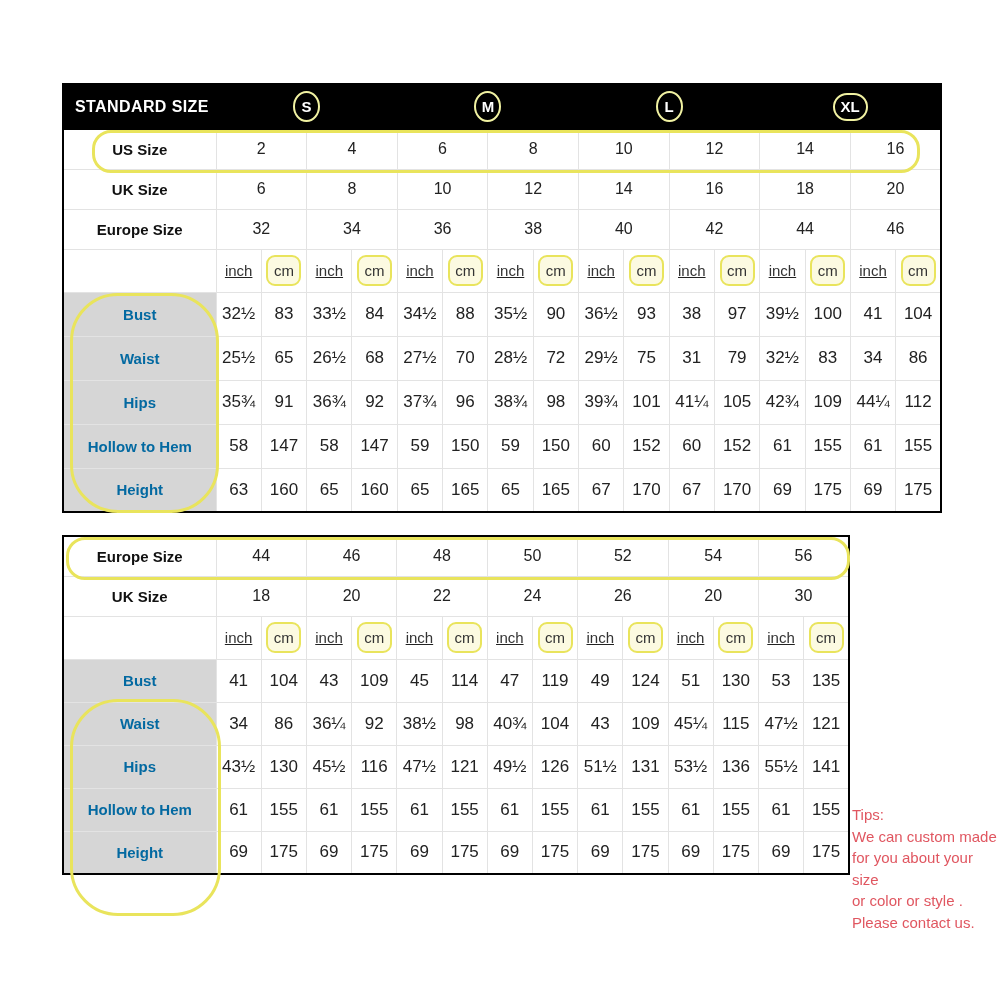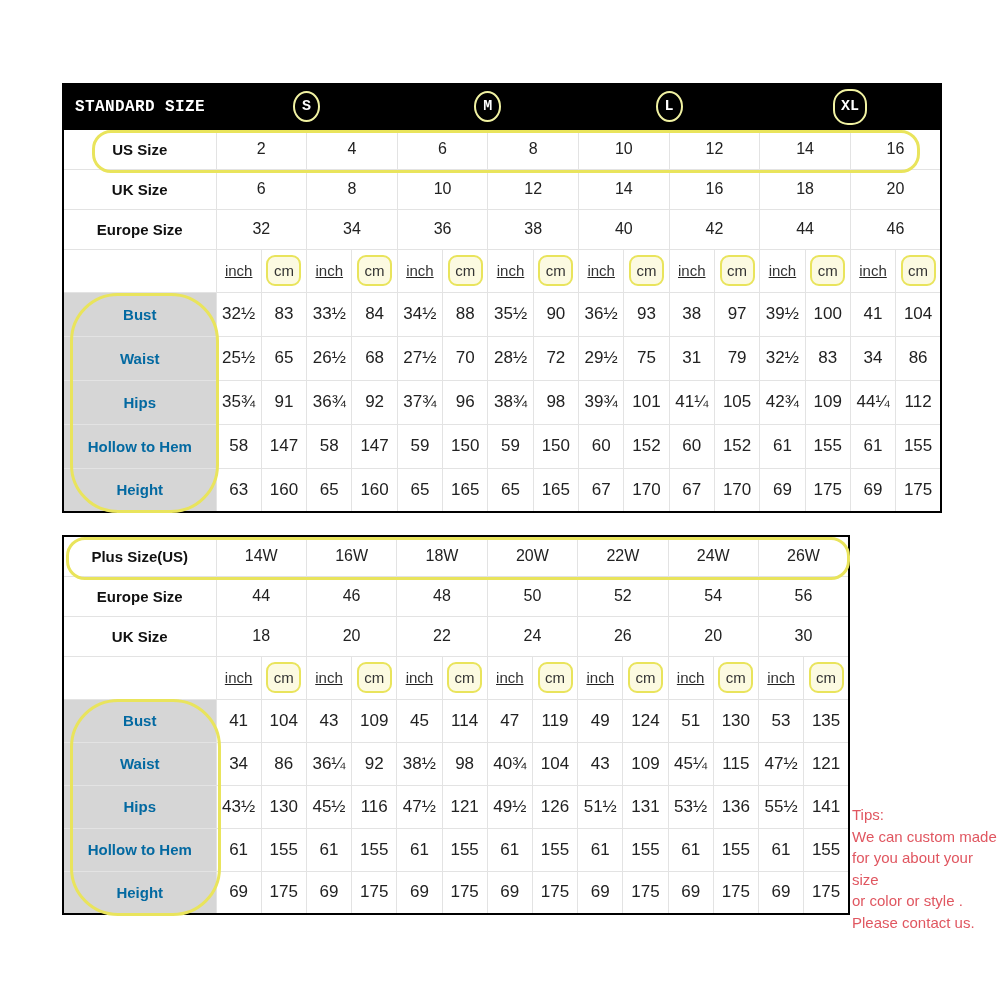--- a/index.html
+++ b/index.html
@@ -28,34 +28,34 @@
   .size-table td, .size-table th {
     border: 1px solid var(--grid-line);
     text-align: center;
     vertical-align: middle;
     padding: 0;
     font-weight: normal;
     overflow: hidden;
     white-space: nowrap;
   }
 
-  tr.hdr { height: 45px; background: var(--header-bg); font-family: Liberation Mono, monospace; }
+  tr.hdr { height: 45px; background: var(--header-bg); }
   tr.hdr th, tr.hdr td { border-color: #000; background: var(--header-bg); }
   tr.hdr th.title {
     color: #fff; text-align: left; padding-left: 11px;
     font-size: 16px; font-weight: bold; letter-spacing: 0.4px;
   }
   .size-circle {
     display: inline-flex; align-items: center; justify-content: center;
     min-width: 27px; height: 31px; padding: 0 4px; box-sizing: border-box;
     border: 2px solid var(--annotation-yellow-bright);
     border-radius: 50%;
     color: #fff; font-weight: bold; font-size: 15px;
   }
-  .size-circle.wide { height: 36px; border-radius: 15px; padding: 8px 6px; }
+  .size-circle.wide { height: 28px; border-radius: 15px; padding: 8px 6px; }
 
   tr.size-row { height: 40px; padding-left: 36px; }
   th.row-label { font-weight: bold; font-size: 15px; color: #111; }
   td.val { font-size: 16px; color: var(--text); }
 
   tr.unit-row { height: 43px; text-decoration: underline; }
   td.unit, th.unit-blank { font-size: 15px; color: #333; }
   .cm-badge {
     display: inline-flex; align-items: center; justify-content: center;
     min-width: 23px; padding: 5px 4px;
@@ -281,30 +281,20 @@
         <col>
         <col>
         <col>
         <col>
         <col>
         <col>
         <col>
       </colgroup>
       <tbody id="t2-body">
         <tr class="size-row">
-          <th class="row-label">Plus Size(US)</th>
-          <td class="val" colspan="2">14W</td>
-          <td class="val" colspan="2">16W</td>
-          <td class="val" colspan="2">18W</td>
-          <td class="val" colspan="2">20W</td>
-          <td class="val" colspan="2">22W</td>
-          <td class="val" colspan="2">24W</td>
-          <td class="val" colspan="2">26W</td>
-        </tr>
-        <tr class="size-row">
           <th class="row-label">Europe Size</th>
           <td class="val" colspan="2">44</td>
           <td class="val" colspan="2">46</td>
           <td class="val" colspan="2">48</td>
           <td class="val" colspan="2">50</td>
           <td class="val" colspan="2">52</td>
           <td class="val" colspan="2">54</td>
           <td class="val" colspan="2">56</td>
         </tr>
         <tr class="size-row">

